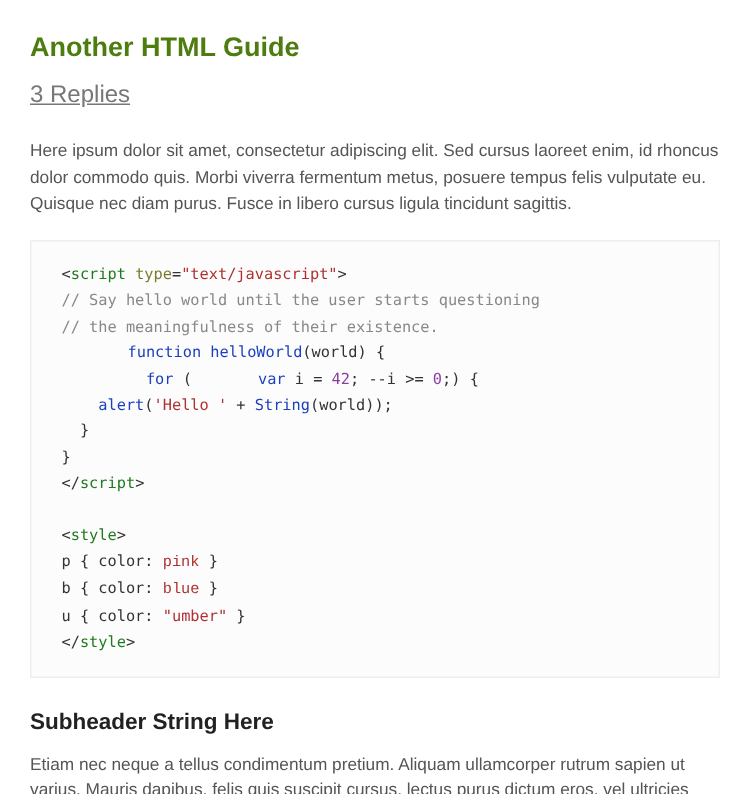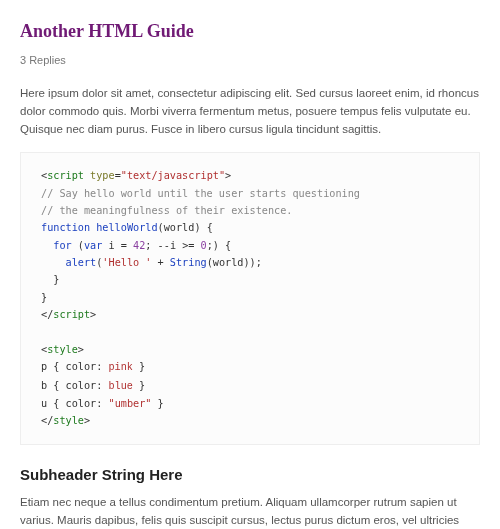--- a/index.html
+++ b/index.html
@@ -9,27 +9,27 @@
     font-family: -apple-system, BlinkMacSystemFont, "Helvetica Neue", Arial, sans-serif;
     font-size: 11.5px;
     color: #444;
     line-height: 1.55;
     width: 500px;
     background: #fff;
   }
   h2.title {
     font-size: 18px;
     font-weight: 700;
-    color: #701a75;
+    color: #4d7c0f;
     margin: 0 0 6px 0;
-    font-family: Liberation Serif, serif;
   }
   .replies {
     color: #777;
-    font-size: 11px;
+    text-decoration: underline;
+    font-size: 16px;
     display: inline-block;
     margin-bottom: 10px;
     cursor: pointer;
   }
   .body-text {
     color: #555;
     font-size: 11.5px;
     line-height: 1.55;
     margin: 6px 0 14px 0;
   }
@@ -42,21 +42,21 @@
     line-height: 1.7;
     color: #333;
     overflow: hidden;
     margin: 0 0 18px 0;
   }
   pre.code .line { display: block; white-space: pre; }
   .t-tag   { color: #1e7a1e; }
   .t-attr  { color: #7a7a2a; }
   .t-str   { color: #b03030; }
   .t-cmt   { color: #888; }
-  .t-kw    { color: #1a3fbf; }
+  .t-kw    { color: #1a3fbf; margin-left: 44px; }
   .t-fn    { color: #1a3fbf; }
   .t-ident { color: #333; }
   .t-num   { color: #8a3fa0; }
   .t-op    { color: #333; }
   .t-builtin { color: #1a3fbf; }
   .t-css-sel { color: #333; }
   .t-css-prop{ color: #333; }
   .t-css-val { color: #b03030; font-family: Liberation Mono, monospace; }
   h3.sub {
     font-size: 15px;

